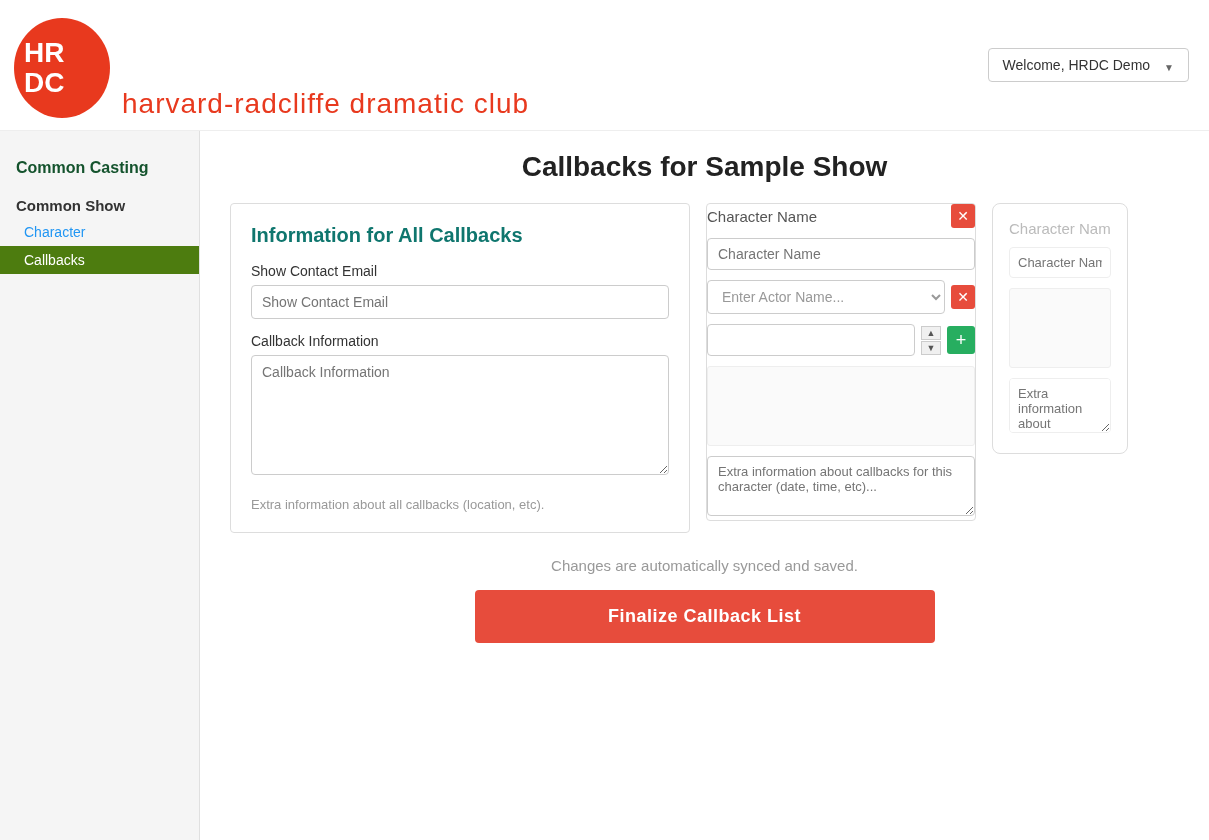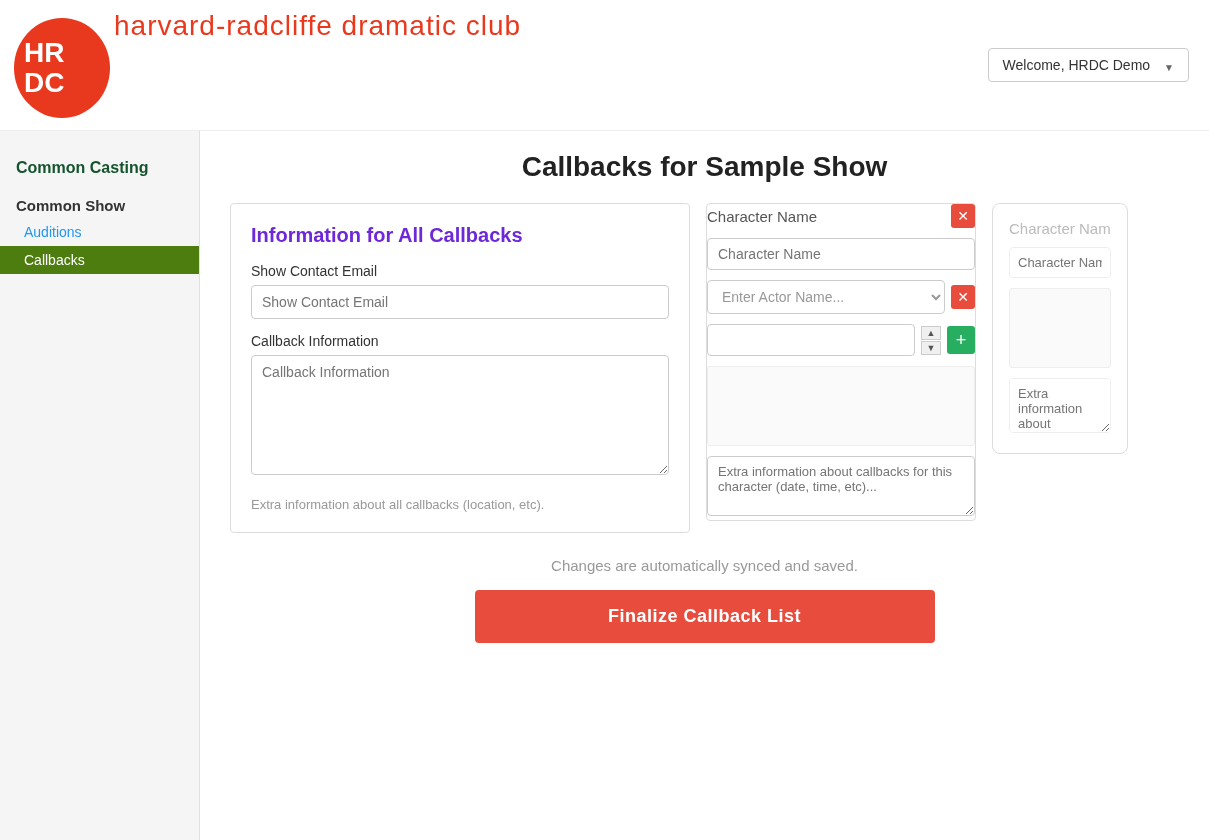--- a/index.html
+++ b/index.html
@@ -8,22 +8,22 @@
     
     .header {
       display: flex;
       align-items: center;
       justify-content: space-between;
       padding: 10px 20px 10px 10px;
       border-bottom: 1px solid #eee;
     }
     .logo-area {
       display: flex;
-      align-items: flex-start;
-      gap: 4px;
+      align-items: flex-end;
+      gap: 12px;
     }
     .logo-svg { width: 100px; height: 110px; }
     .org-name {
       font-size: 28px;
       color: #e8391e;
       font-weight: 300;
       letter-spacing: 1px;
     }
     .welcome-btn {
       background: #fff;
@@ -106,21 +106,21 @@
       border: 1px solid #ddd;
       border-radius: 4px;
       padding: 20px;
       width: 460px;
       flex-shrink: 0;
     }
     .info-card-title {
       font-size: 20px;
       font-weight: bold;
       margin-bottom: 16px;
-      color: #6d28d9;
+      color: #0f766e;
     }
     .field-label {
       font-size: 14px;
       margin-bottom: 6px;
       color: #333;
     }
     .field-input {
       width: 100%;
       padding: 8px 10px;
       border: 1px solid #ccc;
@@ -343,21 +343,21 @@
     <span>Welcome, HRDC Demo</span>
     <span class="caret">▼</span>
   </button>
 </div>
 
 <div class="layout">
 
   <nav class="sidebar">
     <div class="sidebar-section-title">Common Casting</div>
     <div class="sidebar-show-title">Common Show</div>
-    <a class="sidebar-link">Auditions</a>
+    <a class="sidebar-link">Character</a>
     <a class="sidebar-link active">Callbacks</a>
   </nav>
 
   <main class="main">
     <h1 class="page-title">Callbacks for Sample Show</h1>
 
     <div class="cards-row">
 
       <div class="info-card">
         <div class="info-card-title">Information for All Callbacks</div>

